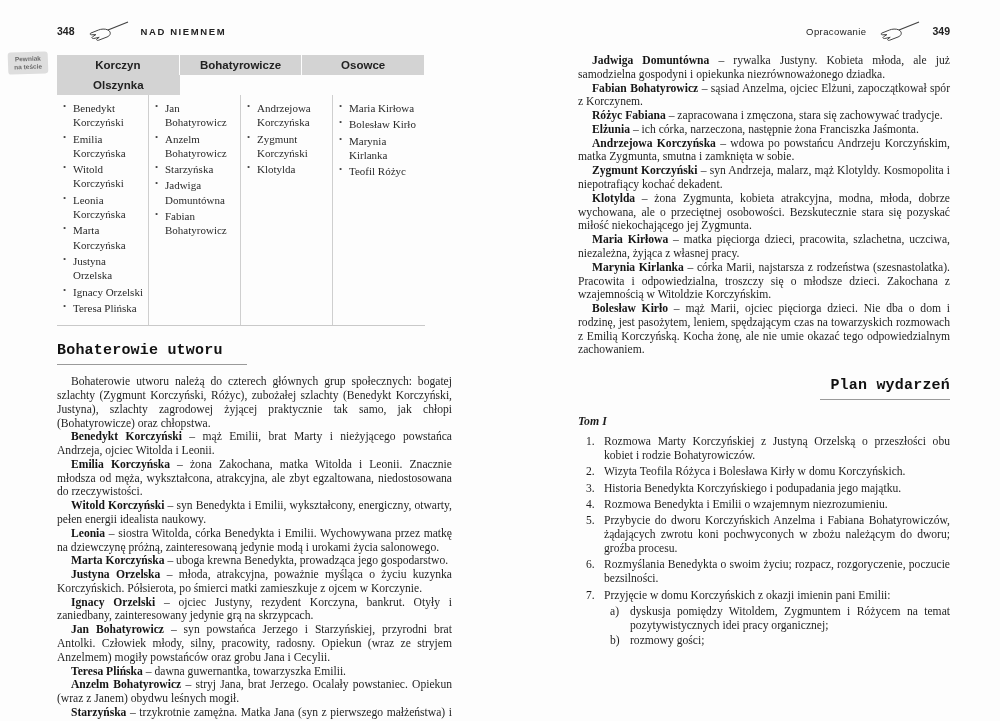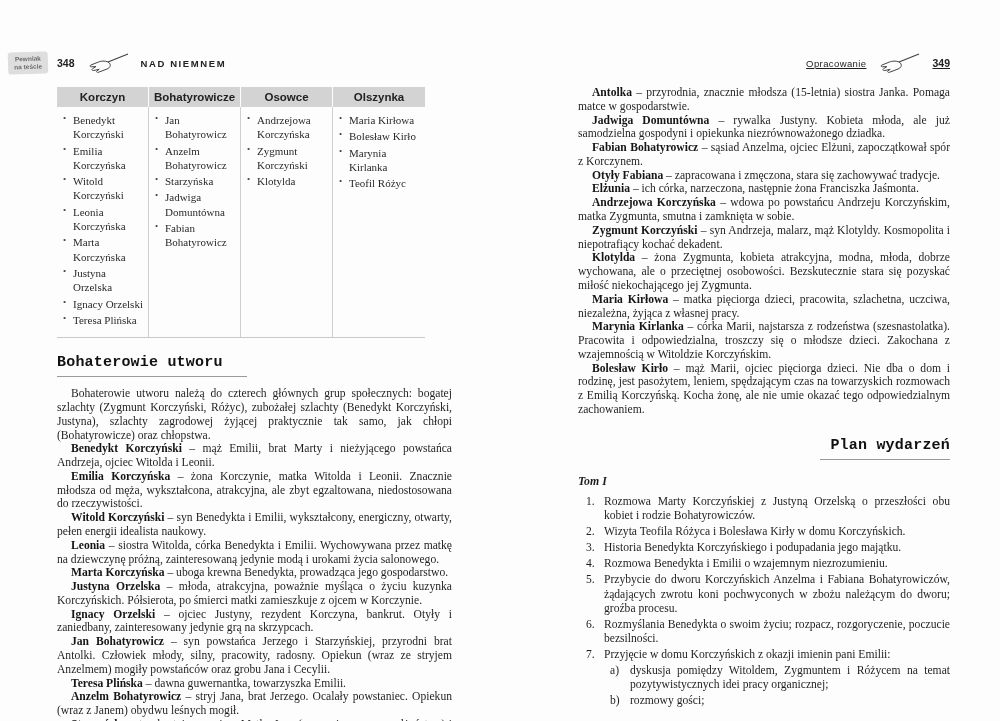--- a/index.html
+++ b/index.html
@@ -1,41 +1,41 @@
 <!DOCTYPE html>
 <html lang="pl"><head>
 <meta charset="utf-8">
 <style>
   * { margin:0; padding:0; box-sizing:border-box; }
   html,body { background:#ffffff; }
   body { font-family:"Liberation Serif", serif; color:#1e1e1e; }
   .spread { position:relative; width:1000px; height:721px; background:#fdfdfd; overflow:hidden; }
 
   
-  .page-header { display:flex; align-items:center; gap:12px; font-family:"Liberation Sans", sans-serif;margin-top:32px; }
+  .page-header { display:flex; align-items:center; gap:12px; font-family:"Liberation Sans", sans-serif; }
   .page-num { font-size:10.5px; font-weight:bold; color:#222; }
   .running-title { font-size:9.5px; font-weight:bold; letter-spacing:1.6px; color:#222; }
   .running-label { font-size:9.5px; color:#222; letter-spacing:.4px; }
   .hand-icon svg { display:block; }
 
   
   .badge { position:absolute; left:8px; top:52px; width:40px; padding:3px 2px;
            background:#dedede; border-radius:3px; transform:rotate(-2deg);
            font-family:"Liberation Sans", sans-serif; font-size:6.5px; font-weight:bold;
            color:#6a6a6a; text-align:center; line-height:1.25; }
 
   
   .page-left  { position:absolute; left:57px;  top:20px; width:395px; }
   .page-right { position:absolute; left:578px; top:20px; width:372px; }
-  .page-right .page-header { justify-content:flex-end; margin-bottom:12px;text-decoration:underline; }
+  .page-right .page-header { justify-content:flex-end; margin-bottom:12px; }
   .page-left  .page-header { margin-bottom:13px; }
 
   
   .char-table { width:368px; border-bottom:1px solid #c9c9c9; margin-bottom:16px; }
-  .t-head { display:grid; grid-template-columns:1fr 1fr 1fr 1fr; }
+  .t-head { display:grid; grid-template-columns:1fr 1fr 1fr; }
   .t-head > div { background:#d3d3d3; font-family:"Liberation Sans", sans-serif;
                   font-weight:bold; font-size:11.5px; color:#222; text-align:center;
                   padding:4px 2px; border-right:1px solid #fdfdfd; }
   .t-head > div:last-child { border-right:none; }
   .t-body { display:grid; grid-template-columns:1fr 1fr 1fr 1fr; }
   .t-col { padding:6px 4px 8px 6px; border-right:1px solid #cfcfcf; min-height:188px; }
   .t-col:last-child { border-right:none; }
   .t-col ul { list-style:none; }
   .t-col li { position:relative; padding-left:10px; font-size:11px; line-height:1.3;
               color:#2a2a2a; margin-bottom:2px; }
@@ -135,21 +135,21 @@
       </div>
     </div>
 
     <div class="sec-head-wrap">
       <div class="sec-head">Bohaterowie utworu</div>
       <div class="rule"></div>
     </div>
 
     <p class="entry"><span>Bohaterowie utworu należą do czterech głównych grup społecznych: bogatej szlachty (Zygmunt Korczyński, Różyc), zubożałej szlachty (Benedykt Korczyński, Justyna), szlachty zagrodowej żyjącej praktycznie tak samo, jak chłopi (Bohatyrowicze) oraz chłopstwa.</span></p>
     <p class="entry"><b>Benedykt Korczyński</b> <span>– mąż Emilii, brat Marty i nieżyjącego powstańca Andrzeja, ojciec Witolda i Leonii.</span></p>
-    <p class="entry"><b>Emilia Korczyńska</b> <span>– żona Korczynie, matka Witolda i Leonii. Znacznie młodsza od męża, wykształcona, atrakcyjna, ale zbyt egzaltowana, niedostosowana do rzeczywistości.</span></p>
+    <p class="entry"><b>Emilia Korczyńska</b> <span>– żona Zakochana, matka Witolda i Leonii. Znacznie młodsza od męża, wykształcona, atrakcyjna, ale zbyt egzaltowana, niedostosowana do rzeczywistości.</span></p>
     <p class="entry"><b>Witold Korczyński</b> <span>– syn Benedykta i Emilii, wykształcony, energiczny, otwarty, pełen energii idealista naukowy.</span></p>
     <p class="entry"><b>Leonia</b> <span>– siostra Witolda, córka Benedykta i Emilii. Wychowywana przez matkę na dziewczynę próżną, zainteresowaną jedynie modą i urokami życia salonowego.</span></p>
     <p class="entry"><b>Marta Korczyńska</b> <span>– uboga krewna Benedykta, prowadząca jego gospodarstwo.</span></p>
     <p class="entry"><b>Justyna Orzelska</b> <span>– młoda, atrakcyjna, poważnie myśląca o życiu kuzynka Korczyńskich. Półsierota, po śmierci matki zamieszkuje z ojcem w Korczynie.</span></p>
     <p class="entry"><b>Ignacy Orzelski</b> <span>– ojciec Justyny, rezydent Korczyna, bankrut. Otyły i zaniedbany, zainteresowany jedynie grą na skrzypcach.</span></p>
     <p class="entry"><b>Jan Bohatyrowicz</b> <span>– syn powstańca Jerzego i Starzyńskiej, przyrodni brat Antolki. Człowiek młody, silny, pracowity, radosny. Opiekun (wraz ze stryjem Anzelmem) mogiły powstańców oraz grobu Jana i Cecylii.</span></p>
     <p class="entry"><b>Teresa Plińska</b> <span>– dawna guwernantka, towarzyszka Emilii.</span></p>
     <p class="entry"><b>Anzelm Bohatyrowicz</b> <span>– stryj Jana, brat Jerzego. Ocalały powstaniec. Opiekun (wraz z Janem) obydwu leśnych mogił.</span></p>
     <p class="entry"><b>Starzyńska</b> <span>– trzykrotnie zamężna. Matka Jana (syn z pierwszego małżeństwa) i Antolki (córka z drugiego małżeństwa). Mieszka z dziećmi. Wdowa po bohaterze powstania.</span></p>
   </div>
@@ -160,24 +160,23 @@
       <span class="running-label">Opracowanie</span>
       <span class="hand-icon">
         <svg width="42" height="22" viewBox="0 0 42 22">
           <path d="M41 2 L21 10" stroke="#444" stroke-width="1.2" fill="none"></path>
           <path d="M21 10 c-3 -1.5 -7 -1 -9.5 0 l-7.5 3 c-1.4 .6 -1.1 1.8 .4 1.8 l4.5 -.2 -3.4 2.2 c-1.2 .8 -.3 2 1.2 1.7 l5.5 -1.2 -2.2 1.6 c-1 .8 .1 1.9 1.4 1.4 l8.6 -3.3 c3 -1.2 4.2 -3.5 2.5 -5.8 z" stroke="#444" stroke-width="1" fill="#fdfdfd"></path>
         </svg>
       </span>
       <span class="page-num">349</span>
     </div>
 
-    <p class="entry"><b>Antolka</b> <span>– przyrodnia, znacznie młodsza (15-letnia) siostra Janka. Pomaga matce w gospodarstwie.</span></p>
     <p class="entry"><b>Jadwiga Domuntówna</b> <span>– rywalka Justyny. Kobieta młoda, ale już samodzielna gospodyni i opiekunka niezrównoważonego dziadka.</span></p>
     <p class="entry"><b>Fabian Bohatyrowicz</b> <span>– sąsiad Anzelma, ojciec Elżuni, zapoczątkował spór z Korczynem.</span></p>
-    <p class="entry"><b>Otyły Fabiana</b> <span>– zapracowana i zmęczona, stara się zachowywać tradycje.</span></p>
+    <p class="entry"><b>Różyc Fabiana</b> <span>– zapracowana i zmęczona, stara się zachowywać tradycje.</span></p>
     <p class="entry"><b>Elżunia</b> <span>– ich córka, narzeczona, następnie żona Franciszka Jaśmonta.</span></p>
     <p class="entry"><b>Andrzejowa Korczyńska</b> <span>– wdowa po powstańcu Andrzeju Korczyńskim, matka Zygmunta, smutna i zamknięta w sobie.</span></p>
     <p class="entry"><b>Zygmunt Korczyński</b> <span>– syn Andrzeja, malarz, mąż Klotyldy. Kosmopolita i niepotrafiący kochać dekadent.</span></p>
     <p class="entry"><b>Klotylda</b> <span>– żona Zygmunta, kobieta atrakcyjna, modna, młoda, dobrze wychowana, ale o przeciętnej osobowości. Bezskutecznie stara się pozyskać miłość niekochającego jej Zygmunta.</span></p>
     <p class="entry"><b>Maria Kirłowa</b> <span>– matka pięciorga dzieci, pracowita, szlachetna, uczciwa, niezależna, żyjąca z własnej pracy.</span></p>
     <p class="entry"><b>Marynia Kirlanka</b> <span>– córka Marii, najstarsza z rodzeństwa (szesnastolatka). Pracowita i odpowiedzialna, troszczy się o młodsze dzieci. Zakochana z wzajemnością w Witoldzie Korczyńskim.</span></p>
     <p class="entry"><b>Bolesław Kirło</b> <span>– mąż Marii, ojciec pięciorga dzieci. Nie dba o dom i rodzinę, jest pasożytem, leniem, spędzającym czas na towarzyskich rozmowach z Emilią Korczyńską. Kocha żonę, ale nie umie okazać tego odpowiedzialnym zachowaniem.</span></p>
 
     <div class="plan-head-wrap">
       <div class="sec-head">Plan wydarzeń</div>

